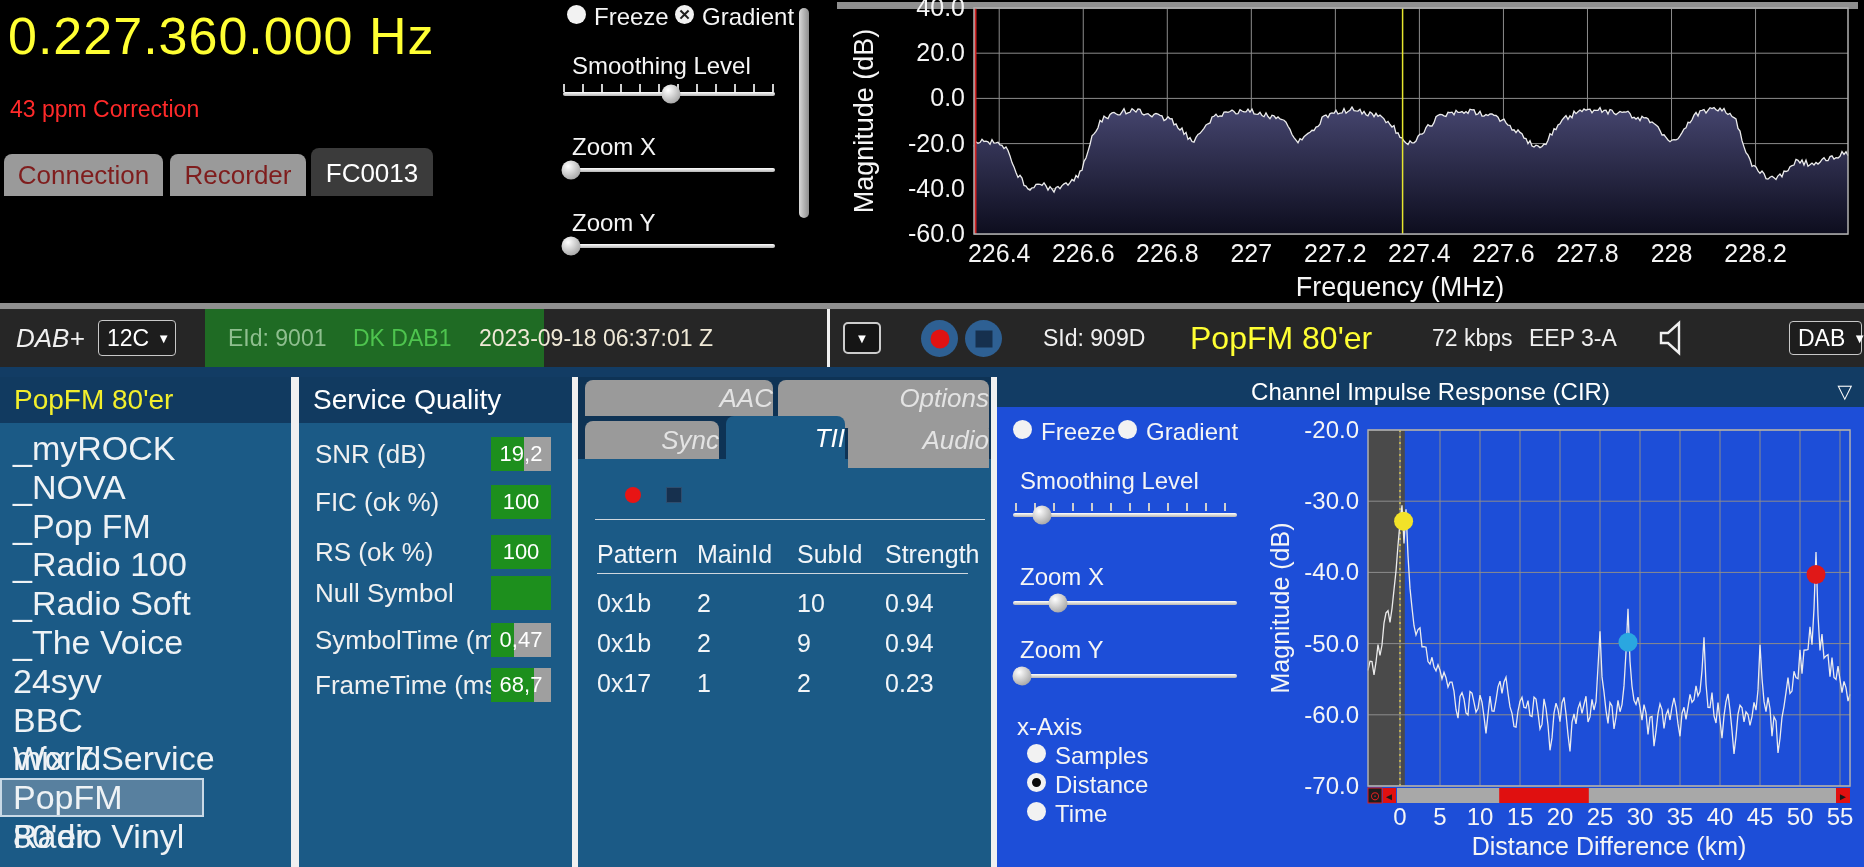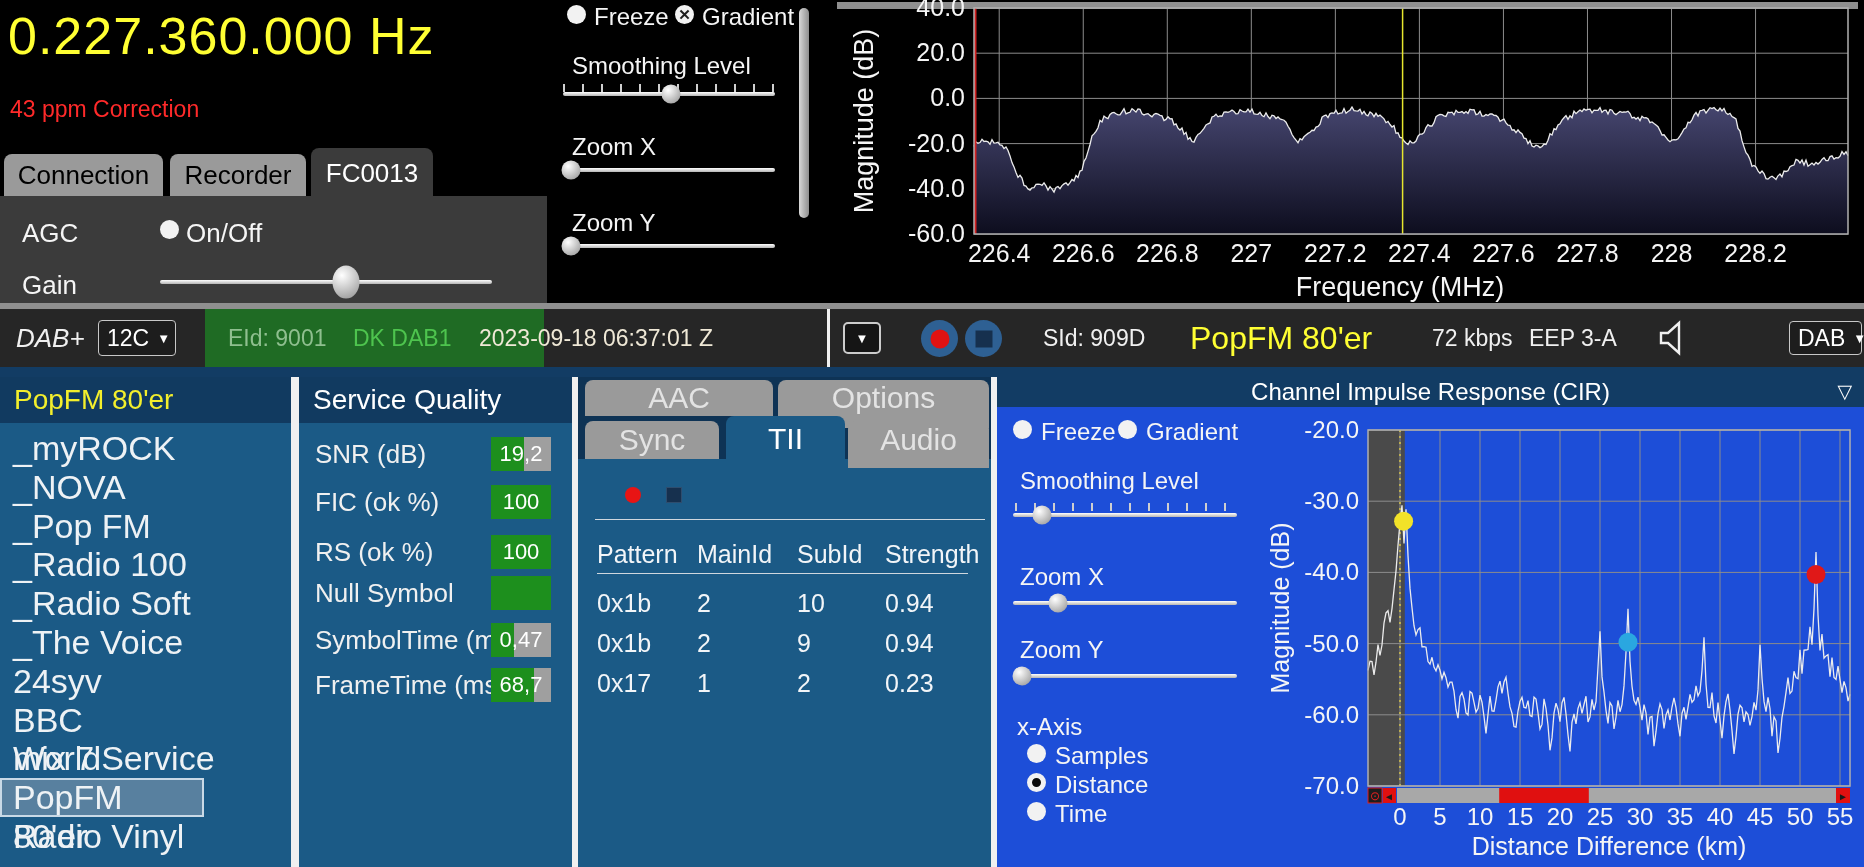--- a/index.html
+++ b/index.html
@@ -4,21 +4,21 @@
 <style>
   * { margin:0; padding:0; box-sizing:border-box; }
   html,body { background:#000; }
   body { width:1864px; height:867px; position:relative; overflow:hidden;
          font-family:"Liberation Sans", sans-serif; color:#f0f0f0; }
   .abs { position:absolute; }
 
   
   .freq { left:8px; top:6px; font-size:52px; color:#ffff33; letter-spacing:1px; }
   .ppm  { left:10px; top:96px; font-size:23px; color:#ff2a2a; }
-  .tab  { height:42px; top:154px; background:#9a9a9a; color:#000000; font-size:26px;
+  .tab  { height:42px; top:154px; background:#9a9a9a; color:#7f1d1d; font-size:26px;
           text-align:center; line-height:42px; border-radius:8px 8px 0 0; }
   .tab.active { top:148px; height:48px; line-height:50px; background:#3b3b3b; color:#fff; z-index:2; }
   .fcpanel { left:0; top:196px; width:547px; height:113px; background:#3b3b3b; }
   .fclabel { font-size:26px; color:#f5f5f5; }
 
   
   .hslider { position:absolute; height:24px; }
   .hslider .track { position:absolute; left:0; right:0; top:50%; margin-top:-2px; height:4px;
                     background:linear-gradient(#ffffff,#b5b5b5); border-radius:2px; }
   .hslider .thumb { position:absolute; top:50%; width:19px; height:19px; border-radius:50%;
@@ -60,22 +60,22 @@
   .station.selected { background:#58809f; outline:2px solid #c9d9e6; outline-offset:-2px; width:204px; }
 
   .sq-row { position:absolute; left:0; width:100%; height:34px; }
   .sq-row .lbl { position:absolute; left:16px; font-size:26px; line-height:34px; }
   .badge { position:absolute; left:192px; top:0; width:60px; height:34px; background:#9f9f9f; overflow:hidden; }
   .badge .fill { position:absolute; left:0; top:0; bottom:0; background:#1d8f1d; }
   .badge .val { position:absolute; left:0; right:0; text-align:center; line-height:34px;
                 font-size:22px; color:#fff; z-index:2; }
 
   .tii-strip { position:absolute; left:0; top:0; width:413px; height:82px; background:#0e3355; }
-  .tii-tab { position:absolute; background:#9a9a9a; color:#e3e3e3; font-size:30px; text-align:center;
-             border-radius:8px 8px 0 0; }
+  .tii-tab { position:absolute; background:#9a9a9a; color:#e3e3e3; font-size:26px; text-align:right;
+             border-radius:8px 8px 0 0;font-style:italic; }
   .tii-tab.active { background:#1b5a86; color:#fff; z-index:2; }
   .thin-line { position:absolute; height:1px; background:#d9dee3; opacity:.95; }
   .tcell { position:absolute; font-size:25px; color:#f2f5f8; }
 
   .cir-panel { position:absolute; left:997px; top:377px; width:867px; height:490px; background:#1d4ed8; }
   .cir-head { position:absolute; left:0; top:0; width:867px; height:30px; background:#123c64; }
   .cir-head .t { text-align:center; font-size:24px; line-height:30px; color:#fff; }
   .cir-head .tri { position:absolute; right:12px; top:0; font-size:19px; line-height:30px; color:#fff; }
   svg text { font-family:"Liberation Sans", sans-serif; }
 </style>
@@ -83,30 +83,20 @@
 <body>
 
 <section class="abs" style="left:0;top:0;width:547px;height:309px;">
   <div class="abs freq">0.227.360.000 Hz</div>
   <div class="abs ppm">43 ppm Correction</div>
 
   <div class="abs tab" style="left:4px;width:159px;">Connection</div>
   <div class="abs tab" style="left:170px;width:136px;">Recorder</div>
   <div class="abs tab active" style="left:311px;width:122px;">FC0013</div>
 
-  <div class="abs fcpanel">
-    <div class="abs fclabel" style="left:22px;top:22px;">AGC</div>
-    <span class="radio" style="left:160px;top:24px;"></span>
-    <div class="abs fclabel" style="left:186px;top:22px;">On/Off</div>
-    <div class="abs fclabel" style="left:22px;top:74px;">Gain</div>
-    <div class="hslider" style="left:160px;top:74px;width:332px;">
-      <div class="track"></div>
-      <div class="thumb big" style="left: 56%;"></div>
-    </div>
-  </div>
 </section>
 
 <section class="abs" style="left:547px;top:0;width:288px;height:309px;">
   <span class="radio" style="left:20px;top:5px;"></span>
   <div class="ctl-label" style="left:47px;top:3px;">Freeze</div>
   <span class="radio xmark" style="left:128px;top:5px;">✕</span>
   <div class="ctl-label" style="left:155px;top:3px;">Gradient</div>
 
   <div class="ctl-label" style="left:25px;top:52px;">Smoothing Level</div>
   <div class="tickrow" style="left:16px;top:84px;width:212px;"></div>

